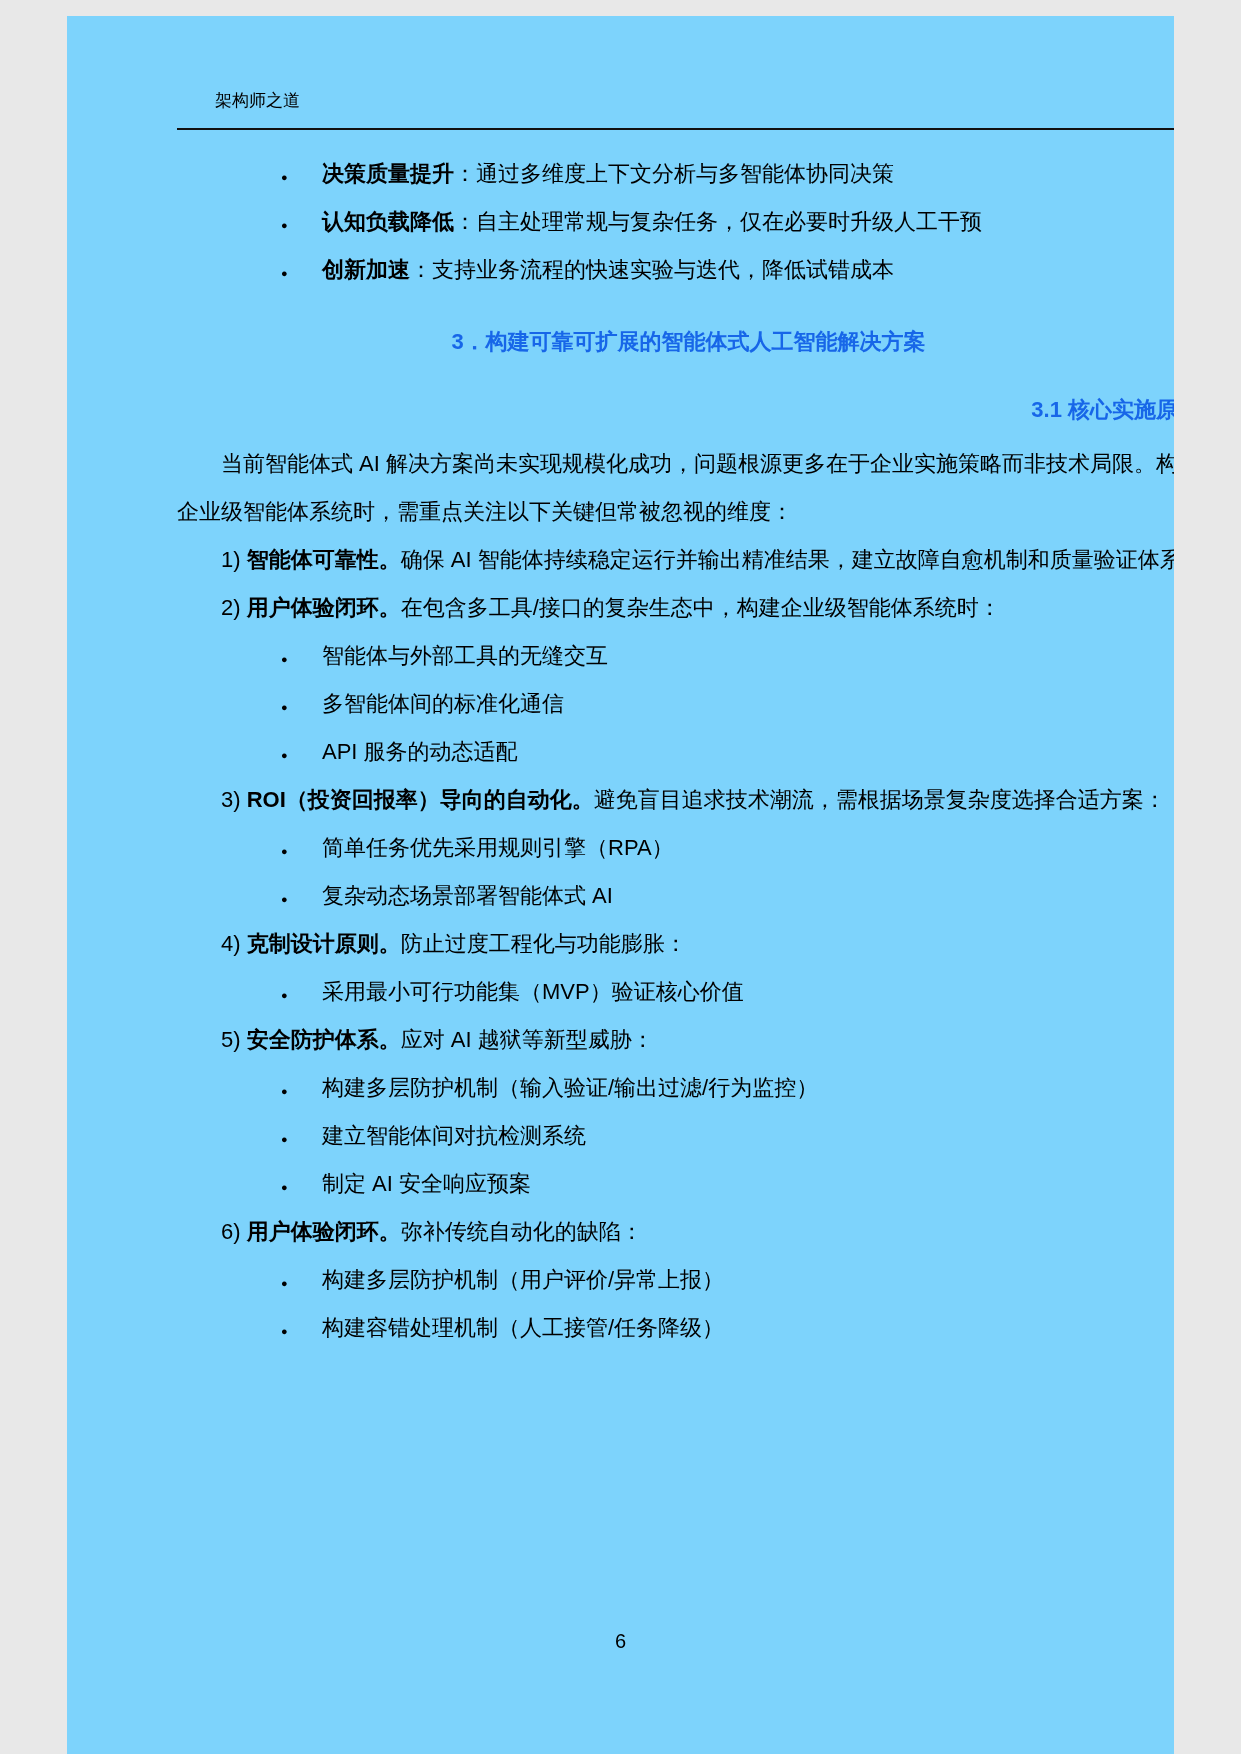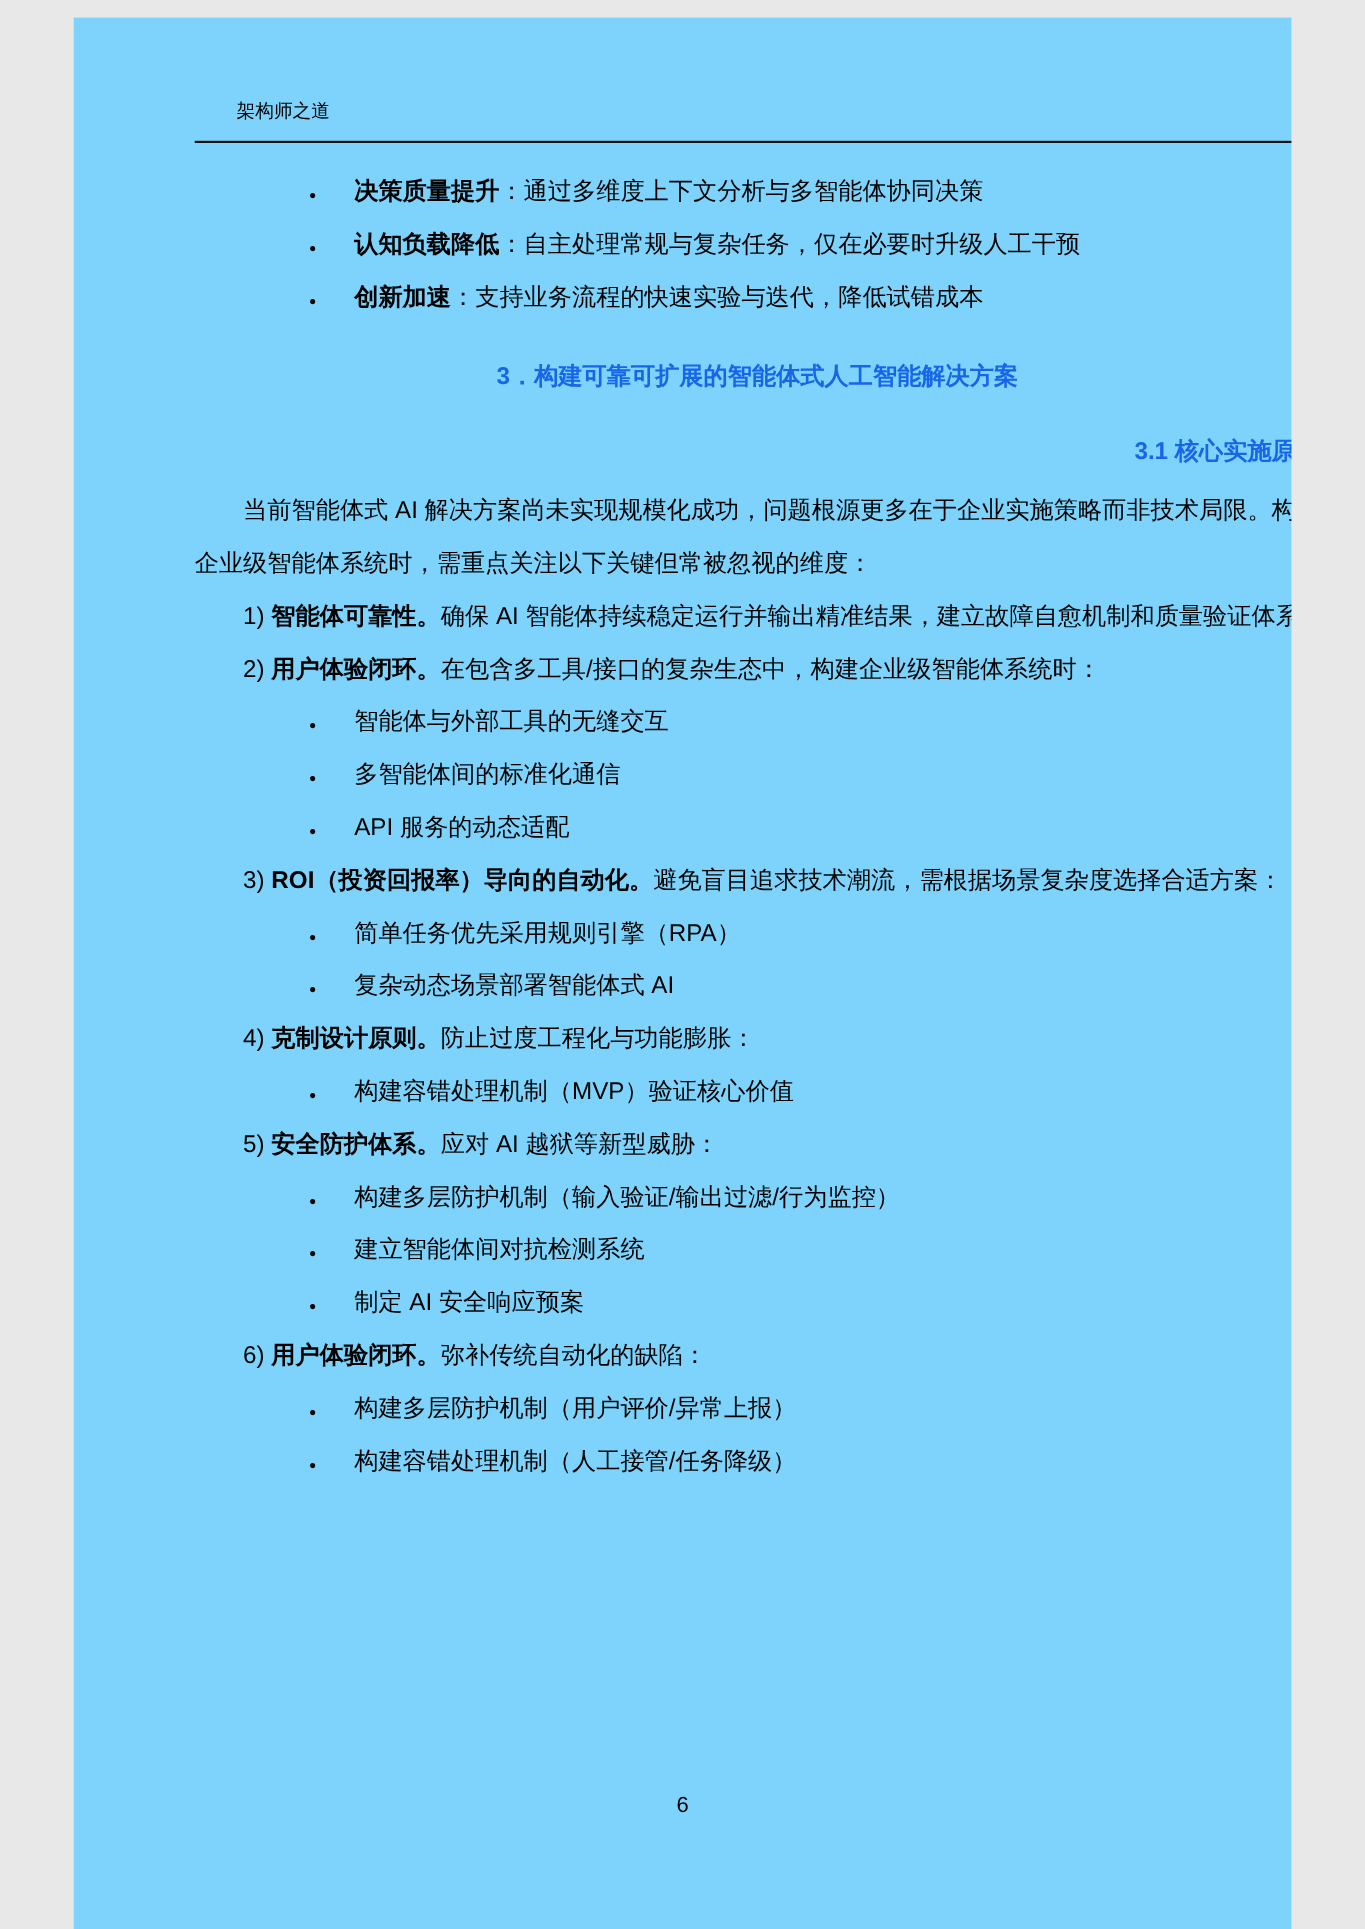--- a/index.html
+++ b/index.html
@@ -162,21 +162,21 @@
                 </div>
               </div>
           </div>
 
           <div>
             <p class="num-item"><span>4) </span><span class="bold">克制设计原则。</span><span>防止过度工程化与功能膨胀：</span></p>
             <div>
 
                 <div class="bullet-row">
                   <span class="dot"></span>
-                  <span>构建容错处理机制（MVP）验证核心价值</span>
+                  <span>采用最小可行功能集（MVP）验证核心价值</span>
                 </div>
 
               </div>
           </div>
 
           <div>
             <p class="num-item"><span>5) </span><span class="bold">安全防护体系。</span><span>应对 AI 越狱等新型威胁：</span></p>
             <div>
 
                 <div class="bullet-row">

